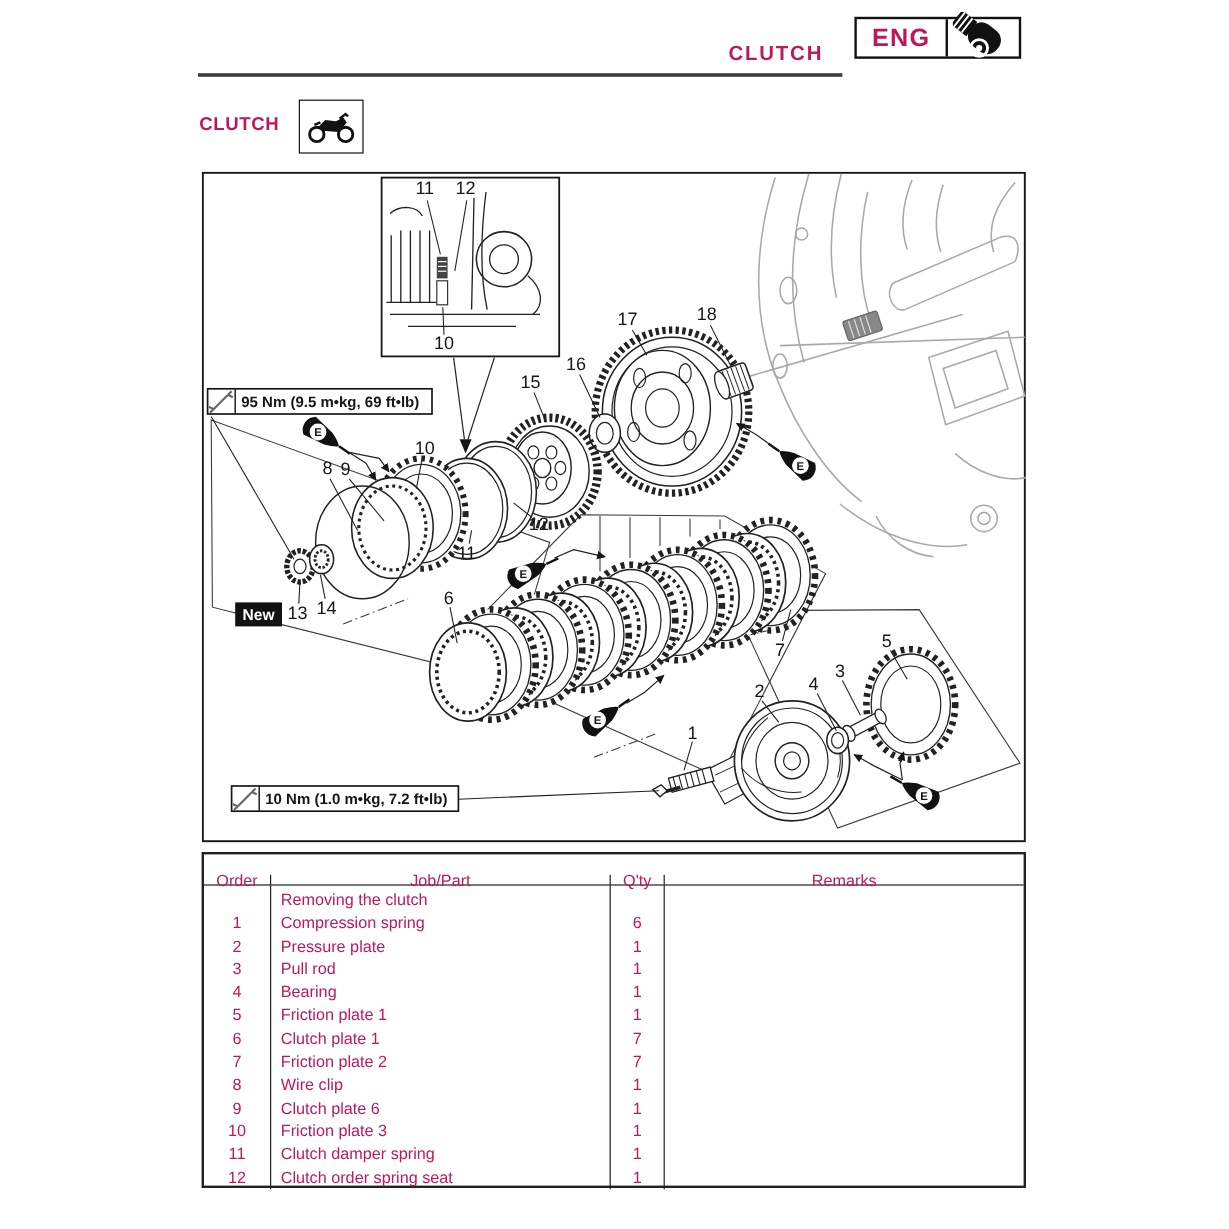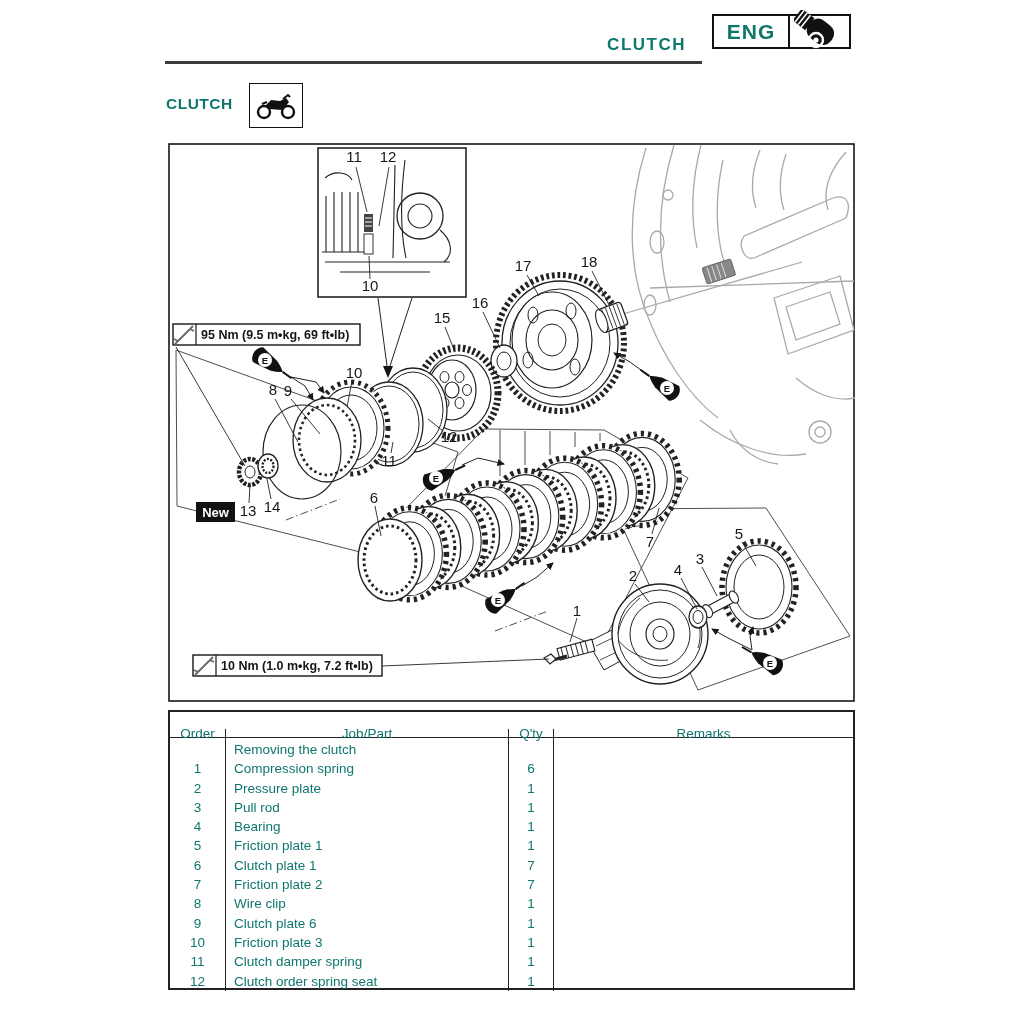--- a/index.html
+++ b/index.html
@@ -1,17 +1,17 @@
 <!DOCTYPE html>
 <html><head>
 <meta charset="utf-8">
 <style>
   html,body{margin:0;padding:0;background:#fff;}
   .page{position:relative;width:1024px;height:1024px;background:#fff;overflow:hidden;
-        font-family:"Liberation Sans",sans-serif;color:#0f766e;}
+        font-family:"Liberation Sans",sans-serif;color:#be185d;}
   
   .hdr-title{position:absolute;top:35px;left:480px;width:206px;text-align:right;
              font-size:17px;font-weight:bold;letter-spacing:1.5px;}
   .hdr-rule{position:absolute;top:61px;left:165px;width:537px;height:3px;background:#3c3c3c;}
   .eng-box{position:absolute;left:712px;top:14px;width:139px;height:35px;border:2.5px solid #111;
            display:flex;background:#fff;box-sizing:border-box;}
   .eng-cell{width:74px;display:flex;align-items:center;justify-content:center;
             border-right:2px solid #111;font-size:21px;font-weight:bold;letter-spacing:1px;}
   .eng-icon-cell{flex:1;display:flex;align-items:center;justify-content:center;}
   

